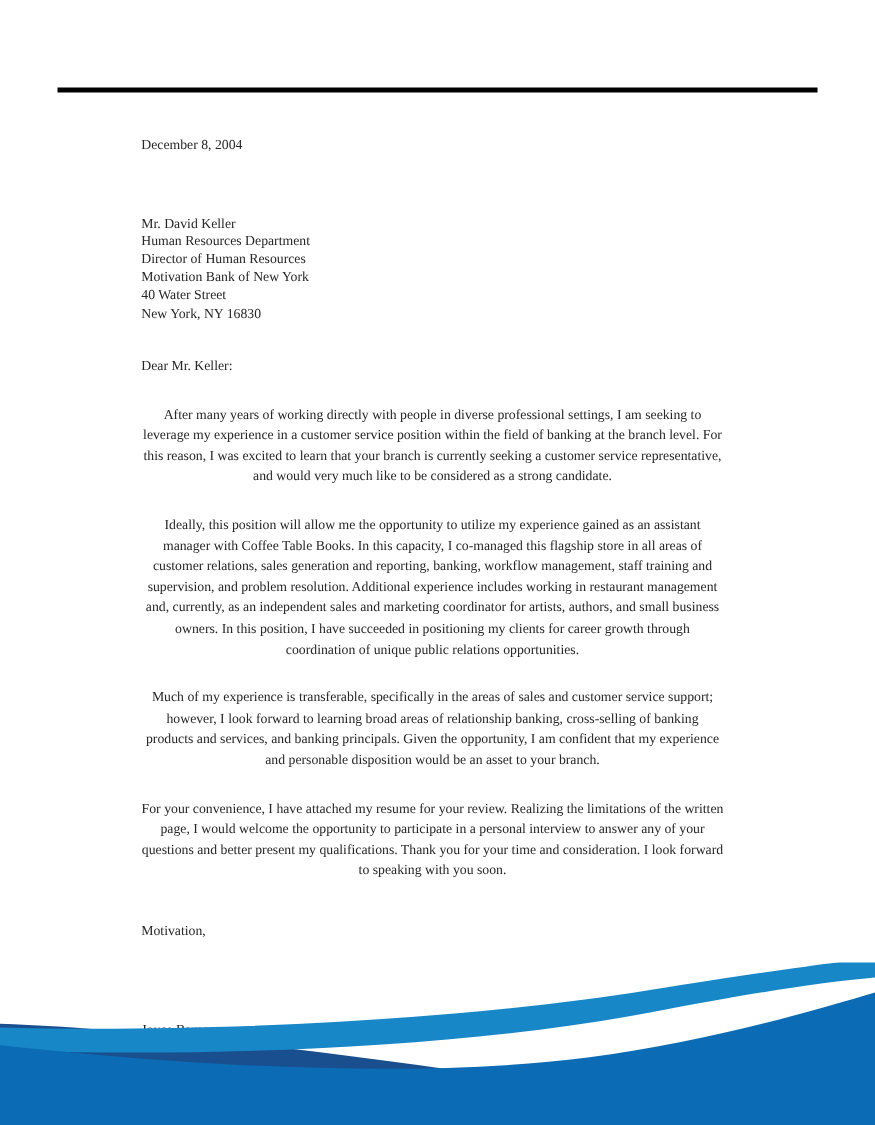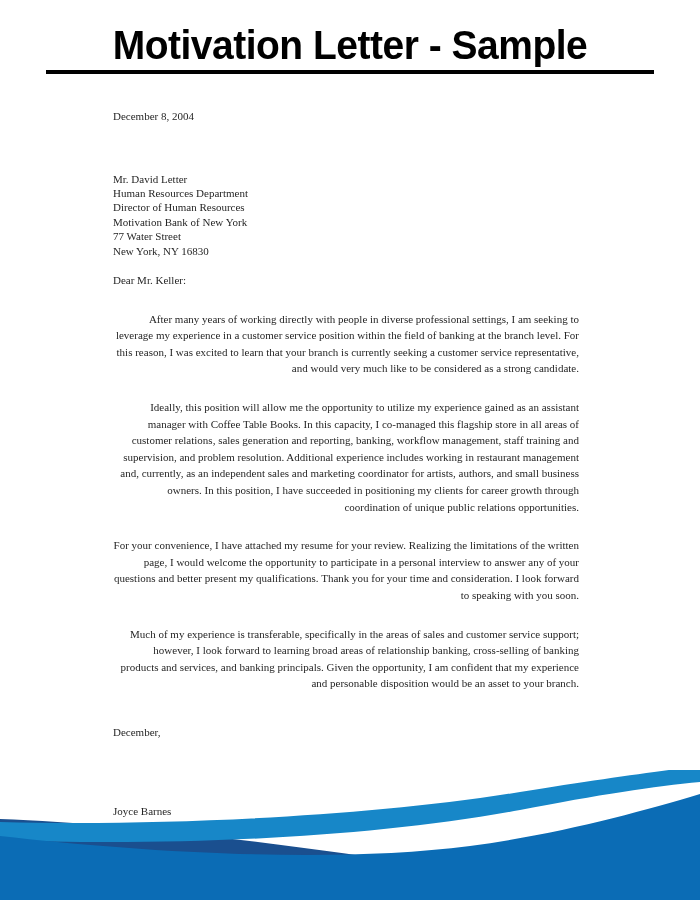--- a/index.html
+++ b/index.html
@@ -71,26 +71,26 @@
 
   .recipient {
     margin: 47px 0 0 0;
   }
   .recipient div {
     line-height: 14.4px;
     white-space: nowrap;
   }
 
   .salutation {
-    margin: 14px 0 0 0;
+    margin: 27px 0 0 0;
   }
 
   .para {
     margin: 22px 0 0 0;
-    text-align: right;
+    text-align: center;
   }
 
   .closing {
     margin: 32px 0 0 0;
   }
 
   .signature {
     margin: 62px 0 0 0;
   }
 
@@ -107,49 +107,46 @@
     display: block;
     width: 700px;
     height: 130px;
   }
 </style>
 </head>
 <body>
 
 <div class="page">
 
-  <div class="title-block">
-    <h1 class="doc-title">Motivation Letter - Sample</h1>
-  </div>
   <div class="title-rule"></div>
 
   <div class="letter">
 
     <p class="date-line">December 8, 2004</p>
 
     <div class="recipient">
-      <div>Mr. David Letter</div>
+      <div>Mr. David Keller</div>
       <div>Human Resources Department</div>
       <div>Director of Human Resources</div>
       <div>Motivation Bank of New York</div>
-      <div>77 Water Street</div>
+      <div>40 Water Street</div>
       <div>New York, NY 16830</div>
     </div>
 
     <p class="salutation">Dear Mr. Keller:</p>
 
     <p class="para">After many years of working directly with people in diverse professional settings, I am seeking to leverage my experience in a customer service position within the field of banking at the branch level. For this reason, I was excited to learn that your branch is currently seeking a customer service representative, and would very much like to be considered as a strong candidate.</p>
 
     <p class="para">Ideally, this position will allow me the opportunity to utilize my experience gained as an assistant manager with Coffee Table Books. In this capacity, I co-managed this flagship store in all areas of customer relations, sales generation and reporting, banking, workflow management, staff training and supervision, and problem resolution. Additional experience includes working in restaurant management and, currently, as an independent sales and marketing coordinator for artists, authors, and small business owners. In this position, I have succeeded in positioning my clients for career growth through coordination of unique public relations opportunities.</p>
 
+    <p class="para">Much of my experience is transferable, specifically in the areas of sales and customer service support; however, I look forward to learning broad areas of relationship banking, cross-selling of banking products and services, and banking principals. Given the opportunity, I am confident that my experience and personable disposition would be an asset to your branch.</p>
+
     <p class="para">For your convenience, I have attached my resume for your review. Realizing the limitations of the written page, I would welcome the opportunity to participate in a personal interview to answer any of your questions and better present my qualifications. Thank you for your time and consideration. I look forward to speaking with you soon.</p>
 
-    <p class="para">Much of my experience is transferable, specifically in the areas of sales and customer service support; however, I look forward to learning broad areas of relationship banking, cross-selling of banking products and services, and banking principals. Given the opportunity, I am confident that my experience and personable disposition would be an asset to your branch.</p>
-
-    <p class="closing">December,</p>
+    <p class="closing">Motivation,</p>
 
     <p class="signature">Joyce Barnes</p>
   </div>
 
   <div class="wave-footer">
     <svg viewBox="0 0 700 130" preserveAspectRatio="none">
 
       <path fill="#1A4F8F" d="M0,49 C120,53 300,76 430,96 C360,92 300,90 250,90
                C150,90 60,78 0,68 Z"></path>
 

